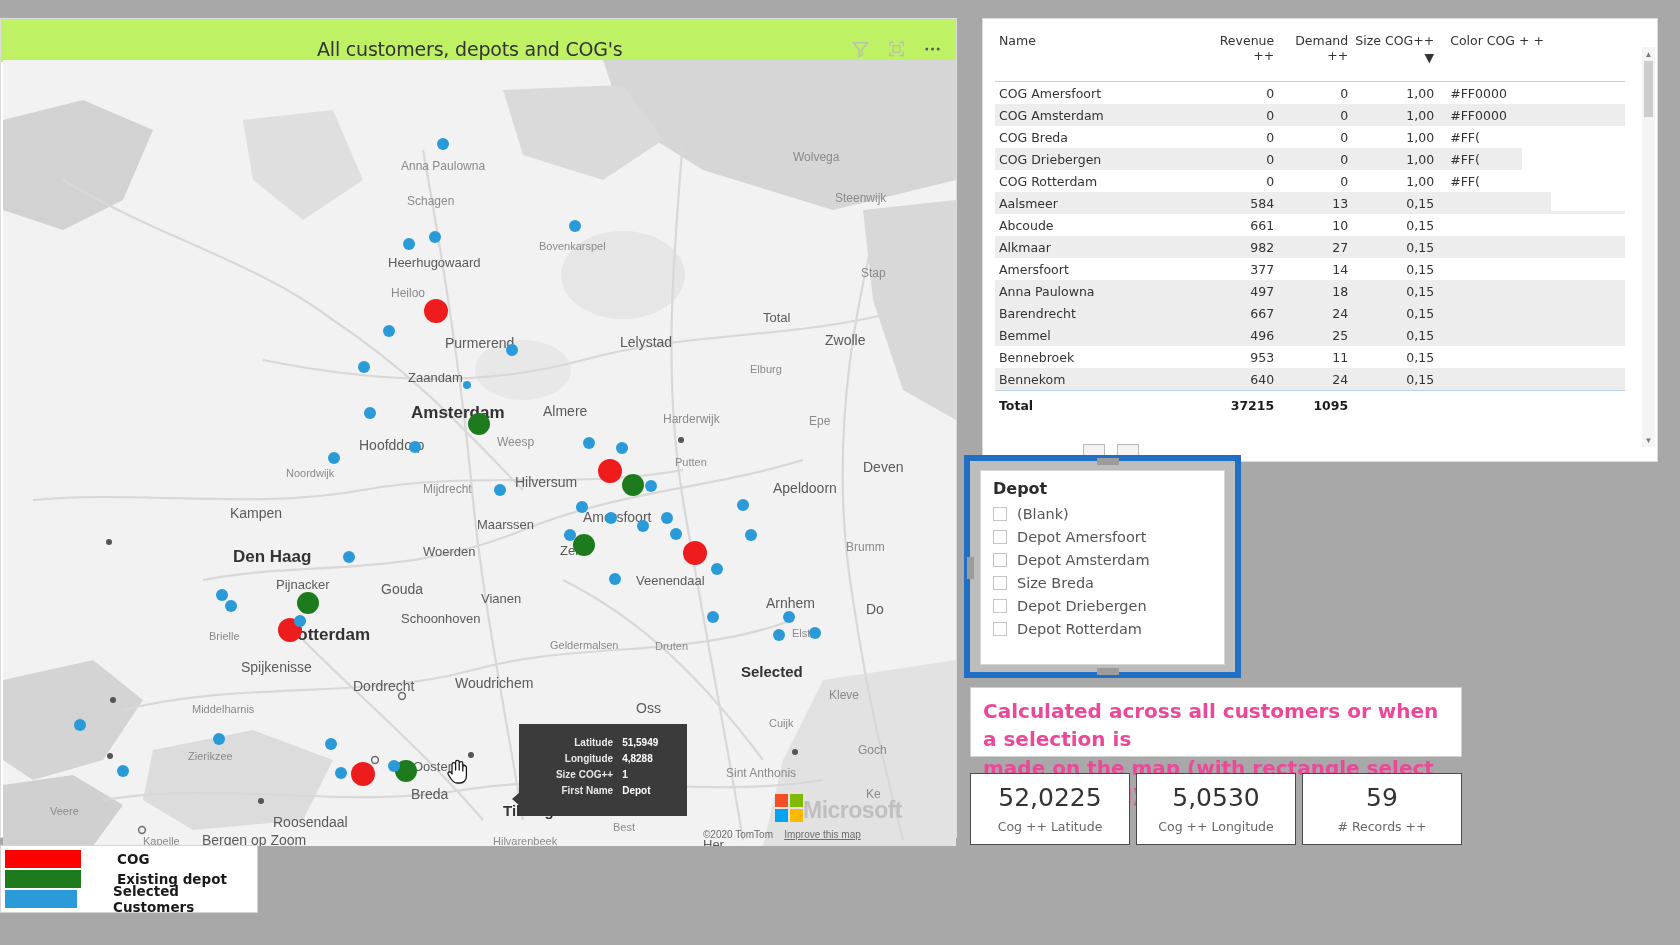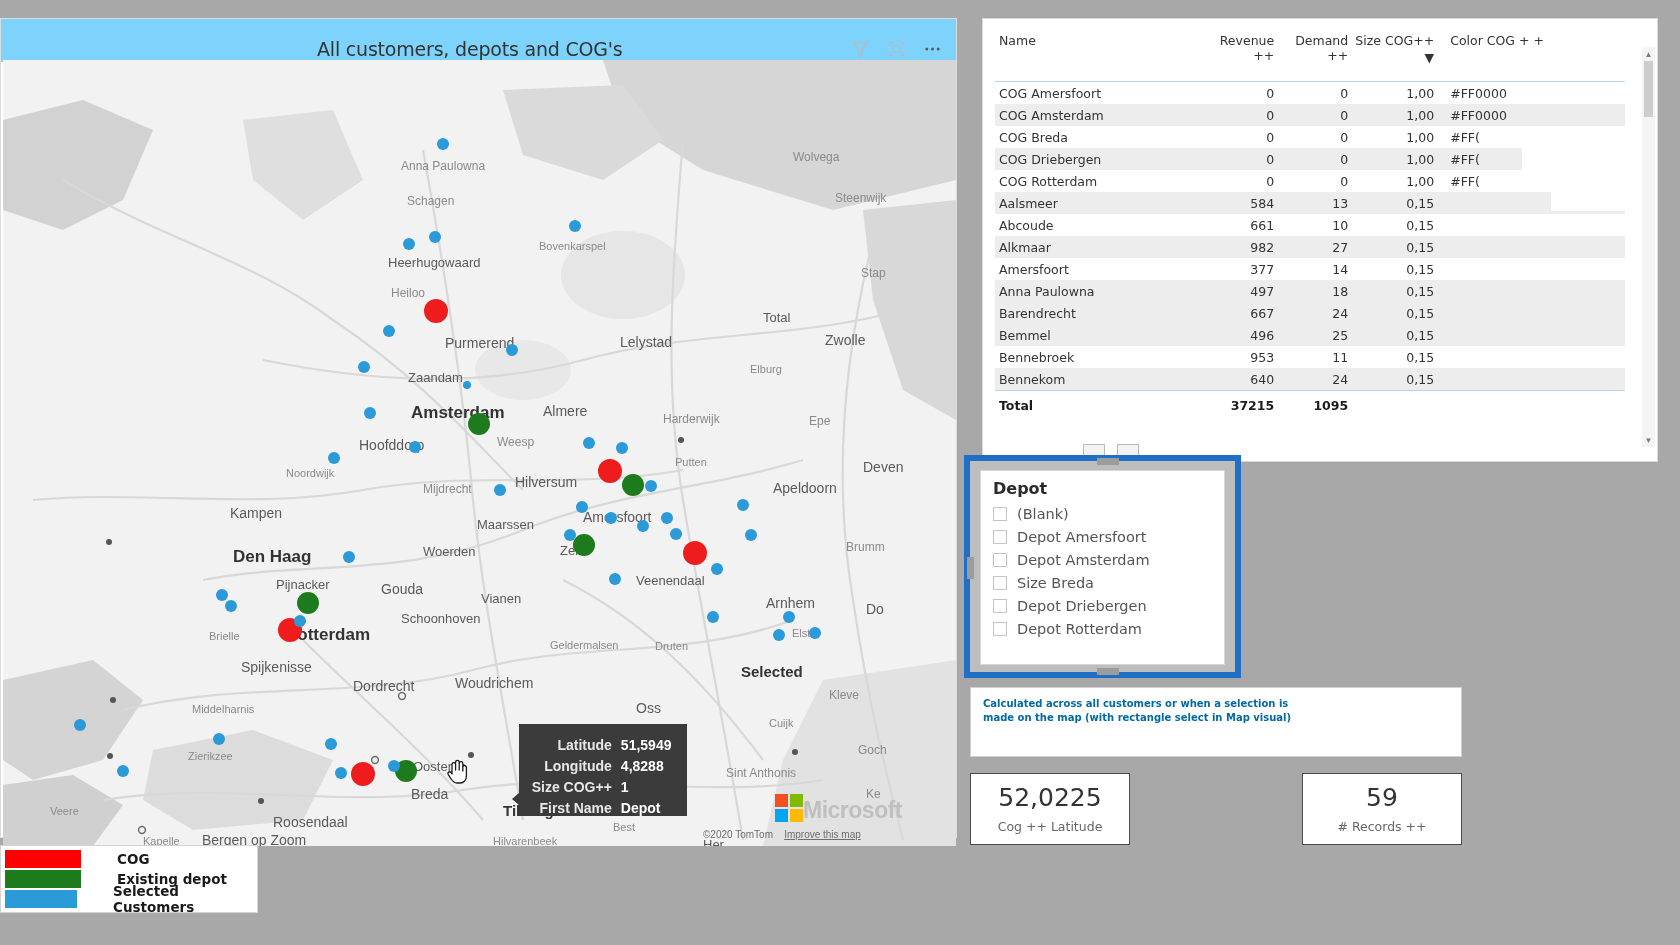--- a/index.html
+++ b/index.html
@@ -20,21 +20,21 @@
   #map-visual {
     position: absolute;
     left: 0; top: 18px;
     width: 957px; height: 820px;
     background: #ffffff;
     border: 1px solid #dcdcdc;
   }
   #map-header {
     position: relative;
     height: 43px;
-    background: #7dd3fc;
+    background: #bef264;
   }
   #map-title {
     position: absolute;
     left: 316px; top: 30px;
     transform: translateY(-50%);
     font-size: 19px;
     color: #333333;
     font-family: "DejaVu Sans", sans-serif;
     letter-spacing: -0.2px;
   }
@@ -64,21 +64,21 @@
   .dot.depot{ background: #1d7a1d; }
 
   
   #map-tooltip {
     position: absolute;
     left: 516px; top: 664px;
     width: 168px; height: 92px;
     background: #3b3b3b;
     color: #f2f2f2;
     padding: 10px 14px 10px 10px;
-    font-size: 14px;
+    font-size: 10px;
   }
   #map-tooltip table { border-collapse: collapse; width: 100%; }
   #map-tooltip td { padding: 2.5px 0; font-weight: bold; white-space: nowrap; }
   #map-tooltip td.k { text-align: right; padding-right: 9px; color: #e8e8e8; }
   #map-tooltip td.v { text-align: left; color: #ffffff; }
   #tooltip-tail {
     position: absolute; left: -7px; bottom: 10px;
     width: 0; height: 0;
     border-top: 7px solid transparent;
     border-bottom: 7px solid transparent;
@@ -208,21 +208,21 @@
   #textbox {
     position: absolute;
     left: 970px; top: 687px;
     width: 492px; height: 70px;
     background: #ffffff;
     border: 1px solid #d0d0d0;
     padding: 9px 12px;
   }
   #textbox p {
     margin: 0;
-    font-size: 10px; font-weight: bold; color: #0369a1;
+    font-size: 20px; font-weight: bold; color: #ec4899;
     font-family: "DejaVu Sans", sans-serif;
     line-height: 1.42;
   }
 
   
   .card {
     position: absolute;
     top: 773px; height: 72px;
     background: #ffffff;
     border: 1.5px solid #4a4a4a;
@@ -703,18 +703,22 @@
 
   <div id="textbox">
     <p>Calculated across all customers or when a selection is</p>
     <p>made on the map (with rectangle select in Map visual)</p>
   </div>
 
   <div class="card" id="card-lat">
     <div class="card-value">52,0225</div>
     <div class="card-label">Cog ++ Latitude</div>
   </div>
+  <div class="card" id="card-lon">
+    <div class="card-value">5,0530</div>
+    <div class="card-label">Cog ++ Longitude</div>
+  </div>
   <div class="card" id="card-rec">
     <div class="card-value">59</div>
     <div class="card-label"># Records ++</div>
   </div>
 
 </div>
 
 </body></html>

